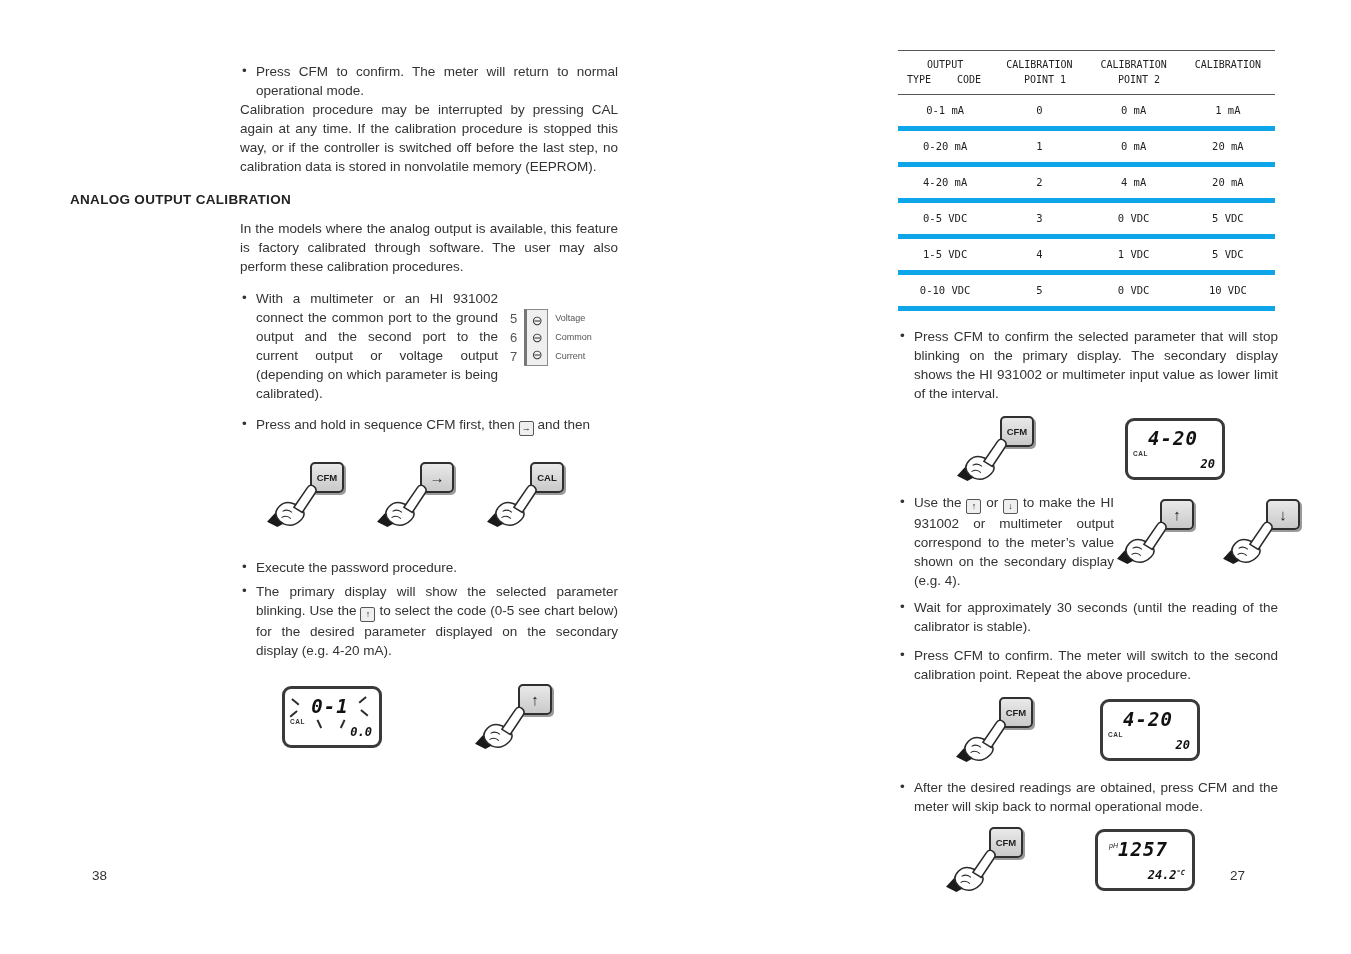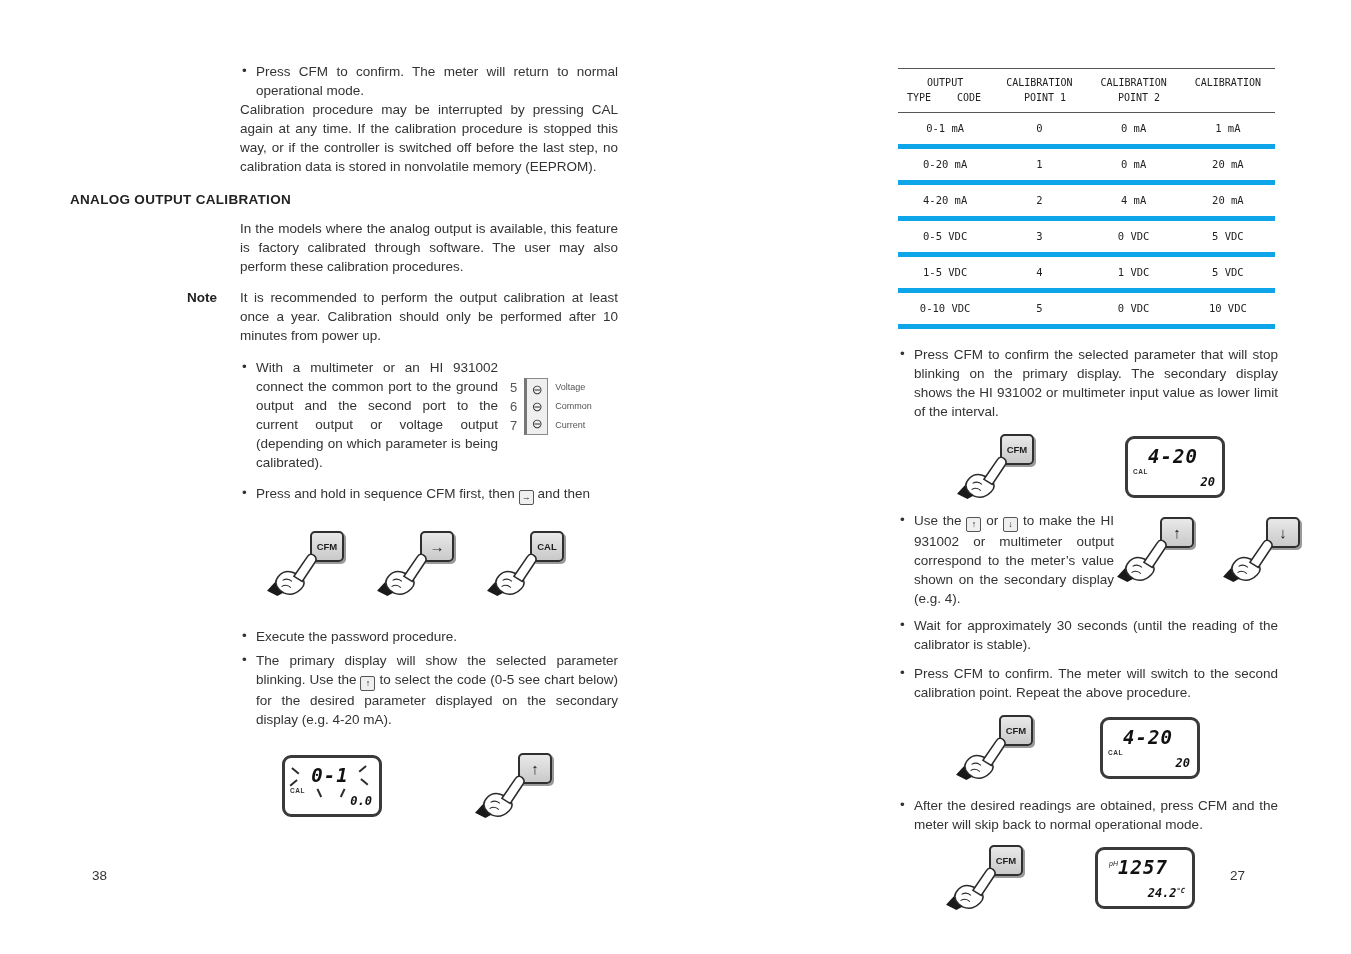--- a/index.html
+++ b/index.html
@@ -2,21 +2,21 @@
 <html><head>
 <meta charset="utf-8">
 <style>
   html,body{margin:0;padding:0;background:#e8e8e8;}
   #canvas{
     position:relative;width:1351px;height:954px;background:#ffffff;overflow:hidden;
     font-family:"Liberation Sans",sans-serif;color:#333333;font-size:13.5px;line-height:19px;
   }
   
   .col-left{position:absolute;left:70px;top:62px;width:550px;}
-  .col-right{position:absolute;left:898px;top:60px;width:382px;}
+  .col-right{position:absolute;left:898px;top:42px;width:382px;}
   
   .para{margin-left:170px;width:378px;text-align:justify;}
   .heading{margin:14px 0 10px 0;font-size:13.5px;font-weight:bold;letter-spacing:.3px;color:#222;}
   .note-row{position:relative;margin-top:12px;}
   .note-label{position:absolute;left:117px;top:0;font-weight:bold;color:#222;}
   .bullet{position:relative;margin-left:170px;width:378px;box-sizing:border-box;padding-left:16px;text-align:justify;}
   .bullet::before{content:"\2022";position:absolute;left:2px;top:-1px;color:#333;}
   .col-right .bullet{margin-left:0;width:380px;}
   .bullet.narrow{width:258px;}
   .bullet.with-side{min-height:88px;}
@@ -97,24 +97,20 @@
     <div class="bullet">
       <span class="btext">Press CFM to confirm. The meter will return to normal operational mode.</span>
     </div>
 
     <div class="para">Calibration procedure may be interrupted by pressing CAL again at any time. If the calibration procedure is stopped this way, or if the controller is switched off before the last step, no calibration data is stored in nonvolatile memory (EEPROM).</div>
 
     <div class="heading">ANALOG OUTPUT CALIBRATION</div>
 
     <div class="para">In the models where the analog output is available, this feature is factory calibrated through software. The user may also perform these calibration procedures.</div>
 
-    <div class="note-row">
-      <span class="note-label">Note</span>
-      <div class="para">It is recommended to perform the output calibration at least once a year. Calibration should only be performed after 10 minutes from power up.</div>
-    </div>
 
     <div class="multi-row">
       <div class="bullet narrow">
         <span class="btext">With a multimeter or an HI 931002 connect the common port to the ground output and the second port to the current output or voltage output (depending on which parameter is being calibrated).</span>
       </div>
       <div class="terminals">
         <div class="tnums">
           <span>5</span>
           <span>6</span>
           <span>7</span>

